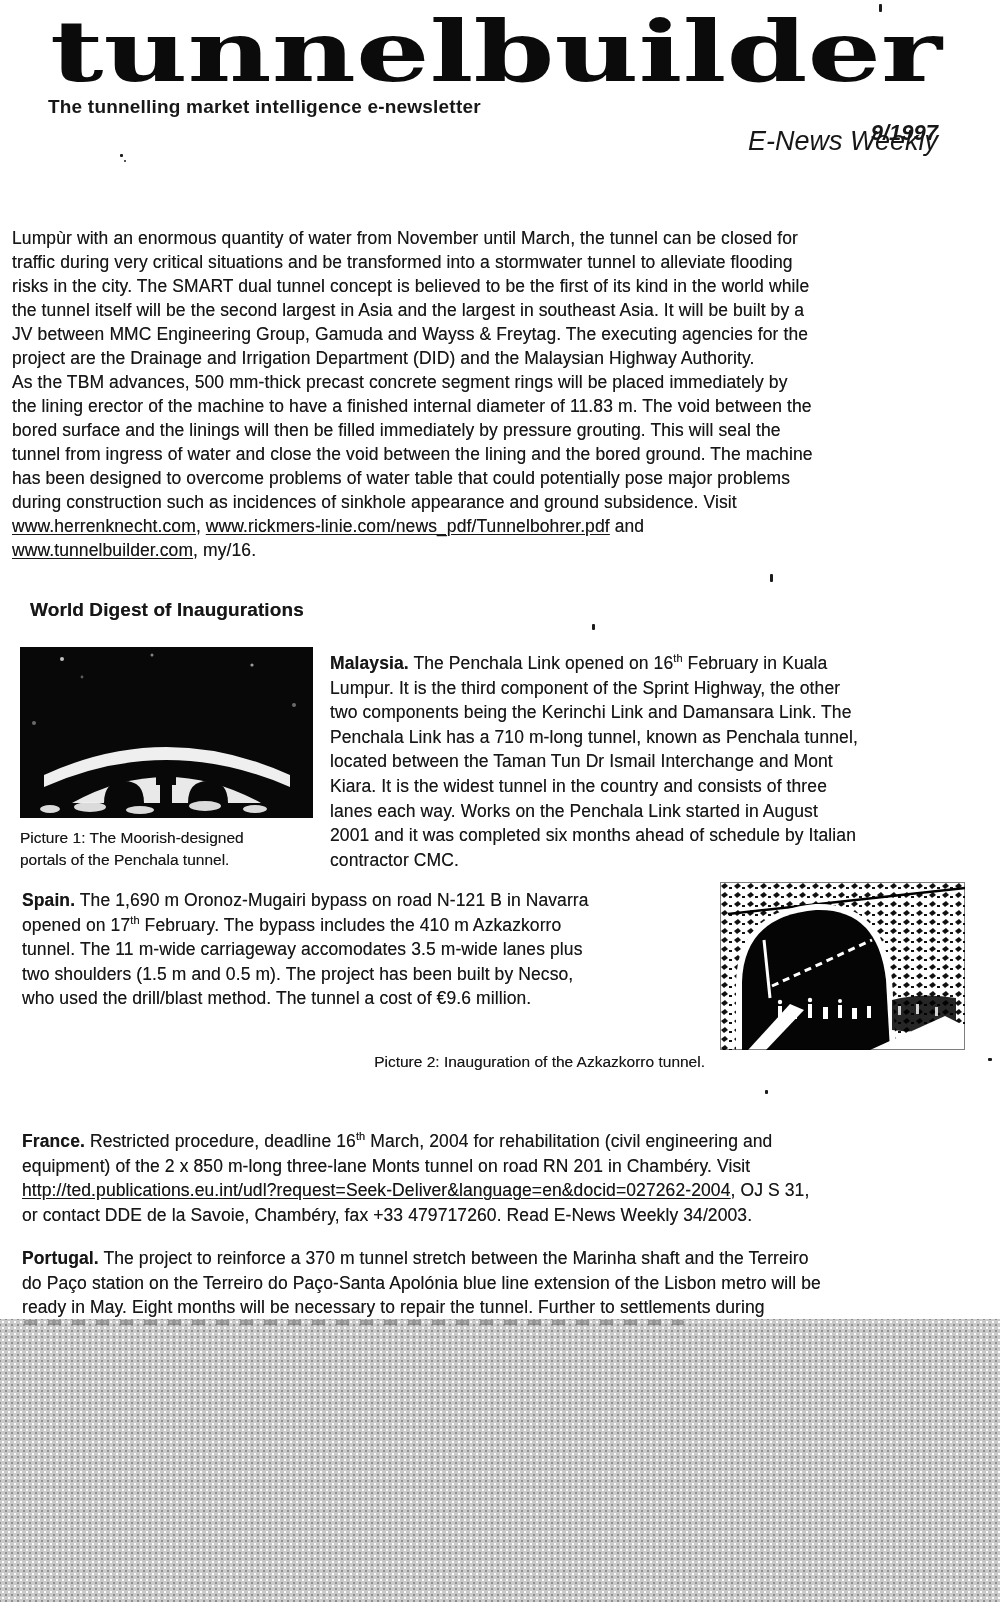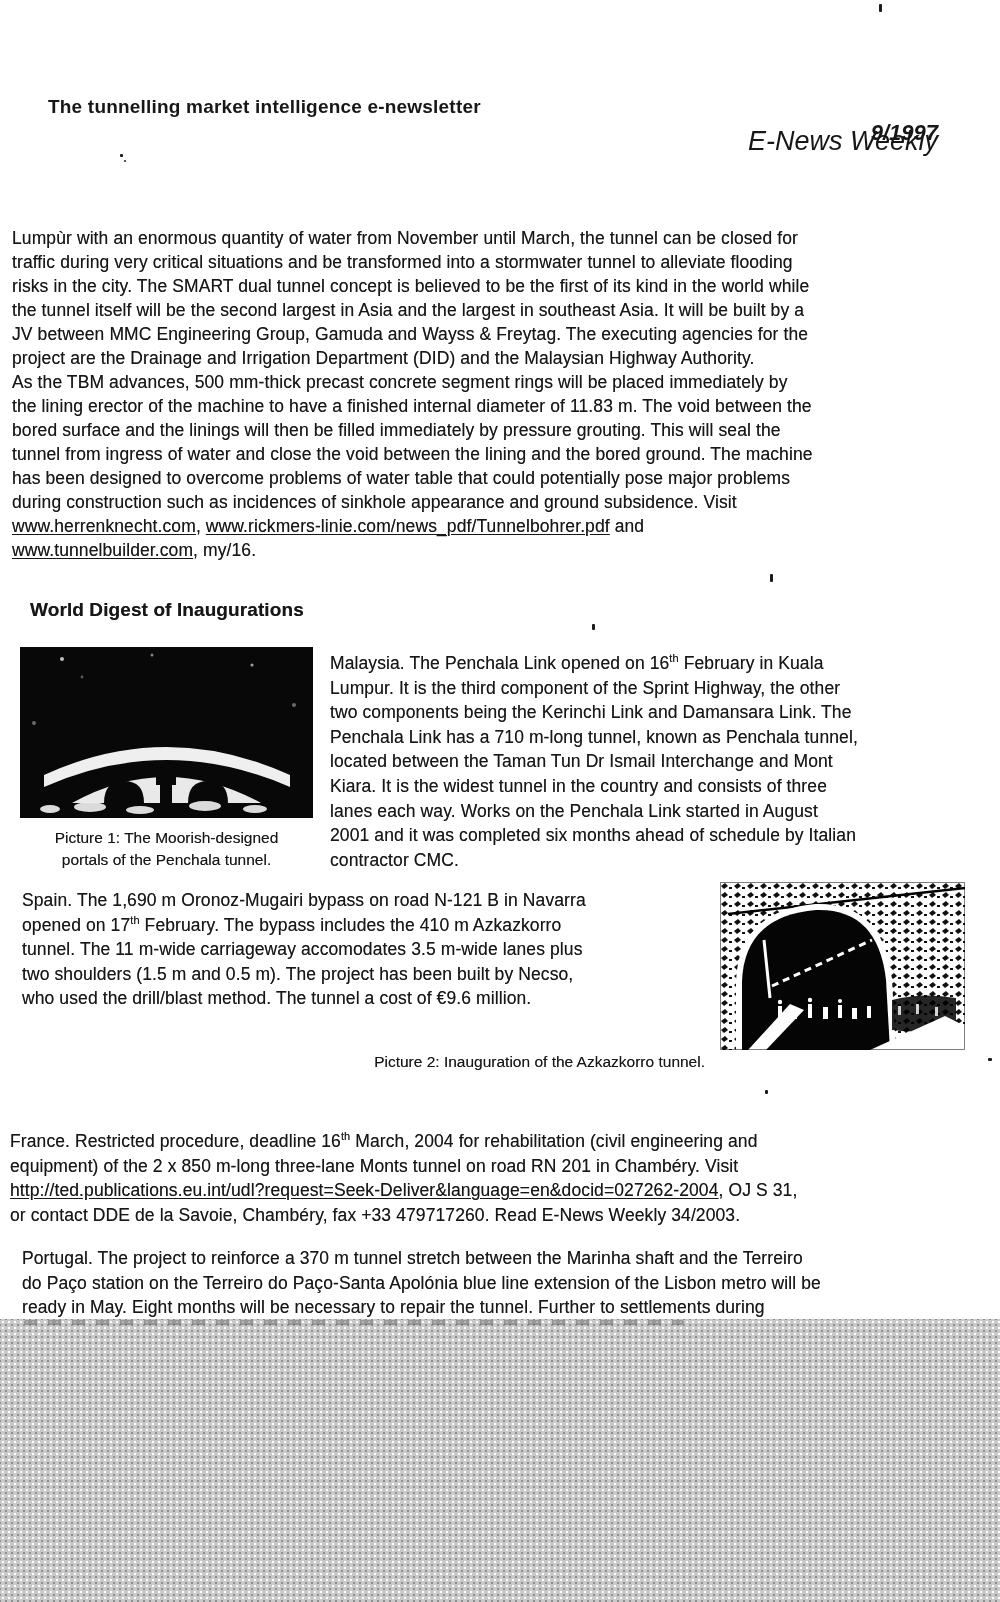--- a/index.html
+++ b/index.html
@@ -10,33 +10,33 @@
   }
   .abs{position:absolute;}
   .logo-wrap{left:50px;top:14px;width:900px;height:86px;}
   .logo-wrap svg text{fill:#0b0b0b;}
   .tagline{left:48px;top:96px;font-size:19px;font-weight:bold;letter-spacing:.2px;}
   .edition{right:62px;top:84px;font-size:27px;font-weight:normal;font-style:italic;text-align:right;margin-top:42px;}
   .issue{right:62px;top:120px;font-size:22px;font-weight:bold;font-style:italic;text-align:right;}
   .body-text{font-size:17.5px;line-height:24px;letter-spacing:.1px;text-shadow:0 0 .4px rgba(0,0,0,.55);}
   .heading{font-size:19px;font-weight:bold;margin:0;letter-spacing:.1px;text-shadow:0 0 .4px rgba(0,0,0,.6);}
   .caption{font-size:15.5px;line-height:22px;text-shadow:0 0 .3px rgba(0,0,0,.5);}
-  .b{font-weight:normal;text-align:center;}
+  .b{font-weight:bold;text-align:center;}
   .u{text-decoration:underline;text-underline-offset:2px;text-align:center;}
   .sup{font-size:11px;vertical-align:super;line-height:0;}
   .p-smart{left:12px;top:226px;width:940px;}
   .h-inaug{left:30px;top:599px;}
   .fig1{left:20px;top:647px;width:293px;height:171px;margin:0;}
-  .cap1{left:20px;top:827px;width:293px;text-align:center;}
+  .cap1{left:20px;top:827px;width:293px;text-align:left;}
   .p-malaysia{left:330px;top:651px;width:630px;line-height:24.6px;}
   .p-spain{left:22px;top:888px;width:690px;line-height:24.6px;}
   .cap2{left:22px;top:1007px;width:683px;text-align:right;margin-top:44px;}
   .fig2{left:720px;top:882px;width:245px;height:168px;margin:0;}
   .h-renov{left:22px;top:1081px;}
-  .p-france{left:10px;top:1129px;width:940px;line-height:24.6px;}
+  .p-france{left:22px;top:1129px;width:940px;line-height:24.6px;}
   .p-portugal{left:22px;top:1246px;width:940px;line-height:24.6px;}
   .halftone{
     left:0;top:1319px;width:1000px;height:283px;
     background-color:#c9c9c9;
     background-image:
       radial-gradient(circle,#ffffff .8px,transparent 1.3px),
       radial-gradient(circle,#8f8f8f .8px,transparent 1.3px);
     background-size:6px 6px,6px 6px;
     background-position:0 0,3px 3px;
   }
@@ -45,20 +45,25 @@
     background:repeating-linear-gradient(90deg,#4a4a4a 0 13px,transparent 13px 24px);
   }
   .speck{position:absolute;background:#1c1c1c;border-radius:1px;}
   figure svg{display:block;width:100%;height:100%;}
 </style>
 </head>
 <body>
 
 <div class="page">
 
+  <div class="abs logo-wrap">
+    <svg viewBox="0 0 900 86" width="900" height="86">
+      <text x="0" y="67" font-family="'DejaVu Serif',serif" font-weight="bold" font-size="84" textLength="892" lengthAdjust="spacingAndGlyphs">tunnelbuilder</text>
+    </svg>
+  </div>
   <div class="abs tagline">The tunnelling market intelligence e-newsletter</div>
   <div class="abs edition">E-News Weekly</div>
   <div class="abs issue">9/1997</div>
 
   <div class="abs body-text p-smart"><span>Lumpùr with an enormous quantity of water from November until March, the tunnel can be closed for</span><br><span>traffic during very critical situations and be transformed into a stormwater tunnel to alleviate flooding</span><br><span>risks in the city. The SMART dual tunnel concept is believed to be the first of its kind in the world while</span><br><span>the tunnel itself will be the second largest in Asia and the largest in southeast Asia. It will be built by a</span><br><span>JV between MMC Engineering Group, Gamuda and Wayss &amp; Freytag. The executing agencies for the</span><br><span>project are the Drainage and Irrigation Department (DID) and the Malaysian Highway Authority.</span><br><span>As the TBM advances, 500 mm-thick precast concrete segment rings will be placed immediately by</span><br><span>the lining erector of the machine to have a finished internal diameter of 11.83 m. The void between the</span><br><span>bored surface and the linings will then be filled immediately by pressure grouting. This will seal the</span><br><span>tunnel from ingress of water and close the void between the lining and the bored ground. The machine</span><br><span>has been designed to overcome problems of water table that could potentially pose major problems</span><br><span>during construction such as incidences of sinkhole appearance and ground subsidence. Visit</span><br><span class="u">www.herrenknecht.com</span><span>, </span><span class="u">www.rickmers-linie.com/news_pdf/Tunnelbohrer.pdf</span><span> and</span><br><span class="u">www.tunnelbuilder.com</span><span>, my/16.</span></div>
 
   <h2 class="abs heading h-inaug">World Digest of Inaugurations</h2>
 
   <figure class="abs fig1">
     <svg viewBox="0 0 293 171">

